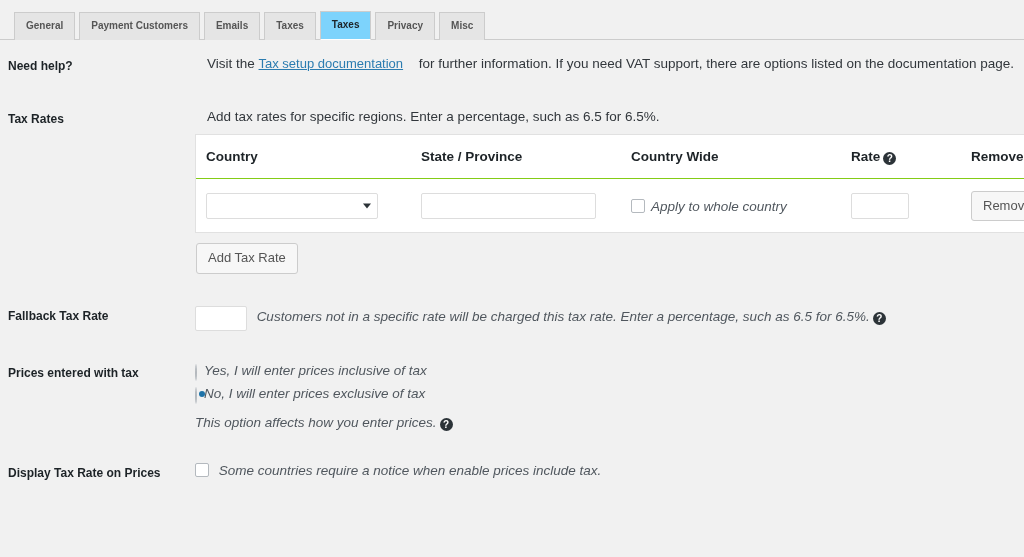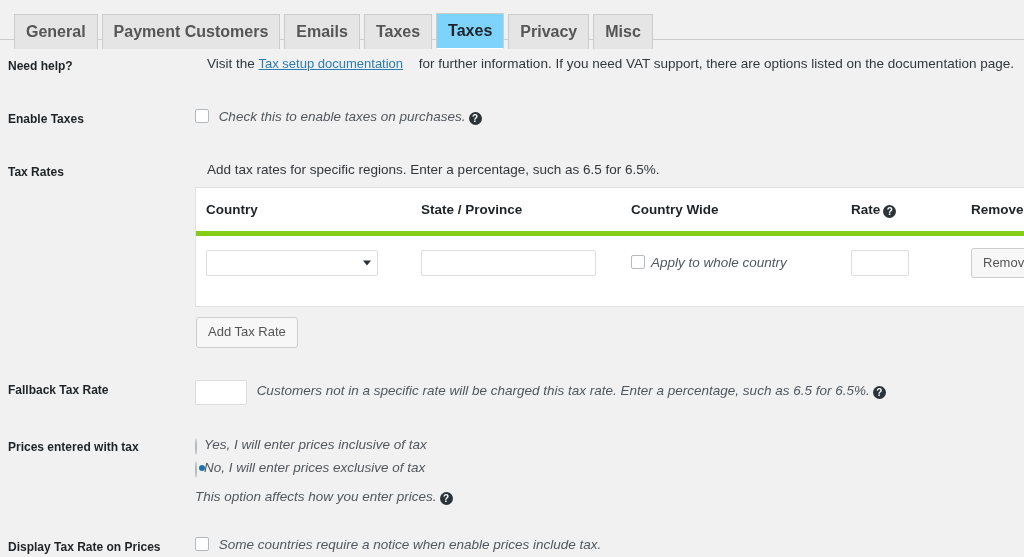--- a/index.html
+++ b/index.html
@@ -30,26 +30,26 @@
     display: flex;
     align-items: flex-end;
     height: 100%;
     gap: 4px;
   }
   .tab {
     background: #e5e5e5;
     border: 1px solid #ccc;
     border-bottom: none;
     padding: 7px 11px 8px 11px;
-    font-size: 16px;
+    font-size: 10px;
     font-weight: bold;
     color: #555;
     line-height: 1.2;
     position: relative;
-    top: 10px;
+    top: 1px;
     cursor: pointer;
     white-space: nowrap;
   }
   .tab.active {
     background: #7dd3fc;
     color: #1d2327;
     border-bottom: 1px solid #ffffff;
     z-index: 2;
   }
 
@@ -165,25 +165,25 @@
     width: 100%;
     border-collapse: collapse;
     table-layout: fixed;
   }
   table.rates th {
     text-align: left;
     font-size: 13.5px;
     font-weight: bold;
     color: #1d2327;
     padding: 14px 10px 13px 10px;
-    border-bottom: 5px solid #84cc16;
+    border-bottom: 1px solid #84cc16;
     white-space: nowrap;
   }
   table.rates td {
-    padding: 12px 10px 28px 10px;
+    padding: 12px 10px 11px 10px;
     vertical-align: middle;
   }
   .col-country  { width: 195px; }
   .col-state    { width: 190px; }
   .col-wide     { width: 200px; }
   .col-rate     { width: 100px; }
   .col-remove   { width: 140px; }
 
   select.country-select {
     -webkit-appearance: none;
@@ -297,29 +297,20 @@
 <table class="form-table">
 
   <tbody>
       <tr>
     <td class="row-label">Need help?</td>
     <td class="row-field">
       <span class="plain">Visit the </span><a class="doclink" href="#">Tax setup documentation</a><span class="plain"> for further information. If you need VAT support, there are options listed on the documentation page.</span>
     </td>
   </tr>
 
-  <tr>
-    <td class="row-label">Enable Taxes</td>
-    <td class="row-field">
-      <span class="nowrap">
-        <input type="checkbox" class="cb" style="">
-        <span class="desc">Check this to enable taxes on purchases.</span><span class="help-icon">?</span>
-      </span>
-    </td>
-  </tr>
 
   <tr>
     <td class="row-label">Tax Rates</td>
     <td class="row-field">
       <div class="plain">Add tax rates for specific regions. Enter a percentage, such as 6.5 for 6.5%.</div>
 
       <div class="rates-wrap">
         <table class="rates">
           <thead>
             <tr>

